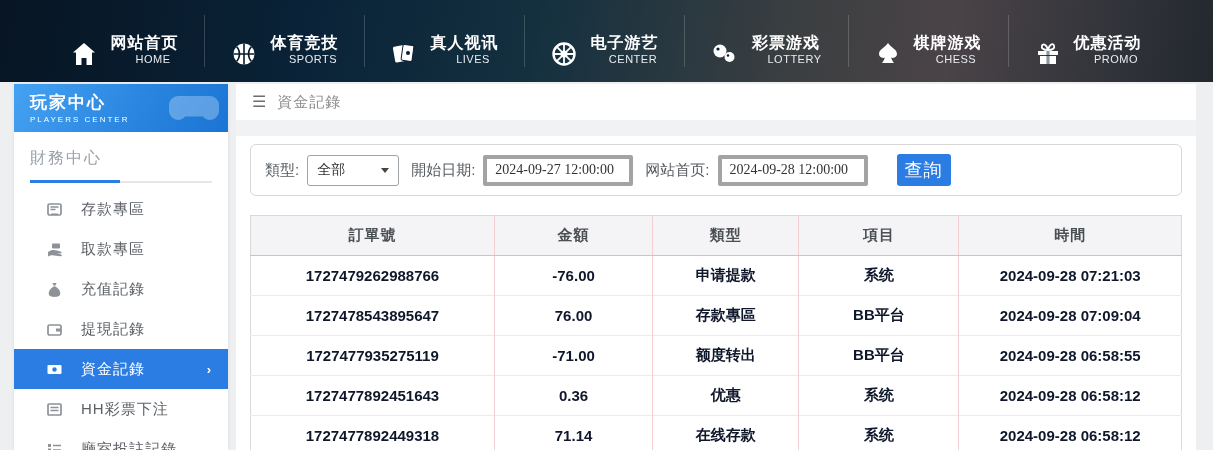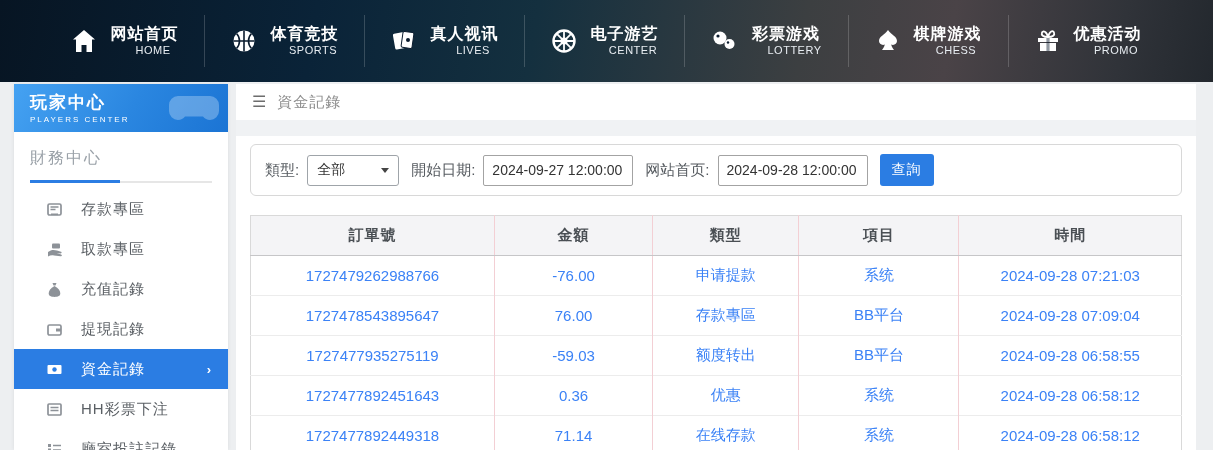--- a/index.html
+++ b/index.html
@@ -6,21 +6,21 @@
   html,body { width:1213px; height:450px; overflow:hidden; }
   body { font-family:"Liberation Sans","DejaVu Sans",sans-serif; background:#edeff1; position:relative; }
 
   
   .topnav {
     position:absolute; left:0; top:0; width:1213px; height:82px;
     background:linear-gradient(100deg,#071523 0%,#0a2338 26%,#14303f 44%,#3c3f41 66%,#4a4347 78%,#303339 92%,#23282e 100%);
     display:flex; align-items:center; justify-content:center;
   }
   .nav-item {
-    display:flex; align-items:center; gap:13px; padding:0 26px; height:52px;
+    display:flex; align-items:flex-end; gap:13px; padding:0 26px; height:52px;
     cursor:pointer; color:#fff; border-right:1px solid rgba(255,255,255,0.18);
   }
   .nav-item:last-child { border-right:none; }
   .nav-icon { width:26px; height:26px; flex:0 0 auto; }
   .nav-icon svg { width:26px; height:26px; display:block; fill:#fff; }
   .nav-text { display:flex; flex-direction:column; align-items:center; line-height:1.25; }
   .nav-cn { font-size:16px; font-weight:bold; letter-spacing:1px; }
   .nav-en { font-size:11px; color:#e8edf2; letter-spacing:0.5px;padding-left:17px; }
 
   
@@ -68,36 +68,36 @@
     color:#565b60; font-size:15px; background:#fff;
   }
   .ftr-label { white-space:nowrap; }
   .select {
     width:92px; height:31px; border:1px solid #9fa4a9; border-radius:3px; background:#fff;
     display:flex; align-items:center; justify-content:space-between; padding:0 9px; cursor:pointer;
     color:#333; font-size:14px;
   }
   .select .caret { width:0; height:0; border-left:4px solid transparent; border-right:4px solid transparent; border-top:5px solid #444; }
   .ftr-input {
-    width:150px; height:31px; border:1px solid #a3a3a3; border-radius:2px; padding:0 8px;
-    font-size:14px; color:#333; font-family:Liberation Sans, sans-serif;
+    width:150px; height:31px; border:4px solid #a3a3a3; border-radius:2px; padding:0 8px;
+    font-size:14px; color:#333; font-family:Liberation Serif, serif;
   }
   .btn-query {
     width:54px; height:32px; background:#2b7de3; color:#fff; border:none; border-radius:3px;
-    font-size:14px; letter-spacing:1px; cursor:pointer; margin-left:4px; font-family:"Liberation Sans",sans-serif;
+    font-size:18px; letter-spacing:1px; cursor:pointer; margin-left:21px; font-family:"Liberation Sans",sans-serif;
   }
 
   .datatable { width:100%; border-collapse:collapse; margin-top:19px; border:1px solid #d9d9d9; }
   .datatable th {
     background:#f4f4f6; height:40px; font-size:15px; font-weight:bold; color:#4a4f54;
     border-bottom:1px solid #c6c6c8; border-left:1px solid #f3cfd4; text-align:center; letter-spacing:1px;
   }
   .datatable td {
-    height:40px; font-size:15px; color:#3b82f6; text-align:center;
-    border-top:1px solid #ececec; border-left:1px solid #f3cfd4; background:#fff;
+    height:40px; font-size:15px; color:#0f172a; text-align:center;
+    border-top:1px solid #ececec; border-left:1px solid #f3cfd4; background:#fff;font-weight:bold;
   }
   .datatable th:first-child, .datatable td:first-child { border-left:none; }
   .c1{width:26.2%}.c2{width:17%}.c3{width:15.7%}.c4{width:17.2%}.c5{width:23.9%}
 </style>
 </head>
 <body>
 
 <nav class="topnav">
   <div id="nav-items" style="display: flex; align-items: center;">
       <div class="nav-item">
@@ -319,21 +319,21 @@
           </tr>
           <tr>
             <td>1727478543895647</td>
             <td>76.00</td>
             <td>存款專區</td>
             <td>BB平台</td>
             <td>2024-09-28 07:09:04</td>
           </tr>
           <tr>
             <td>1727477935275119</td>
-            <td>-59.03</td>
+            <td>-71.00</td>
             <td>额度转出</td>
             <td>BB平台</td>
             <td>2024-09-28 06:58:55</td>
           </tr>
           <tr>
             <td>1727477892451643</td>
             <td>0.36</td>
             <td>优惠</td>
             <td>系统</td>
             <td>2024-09-28 06:58:12</td>

